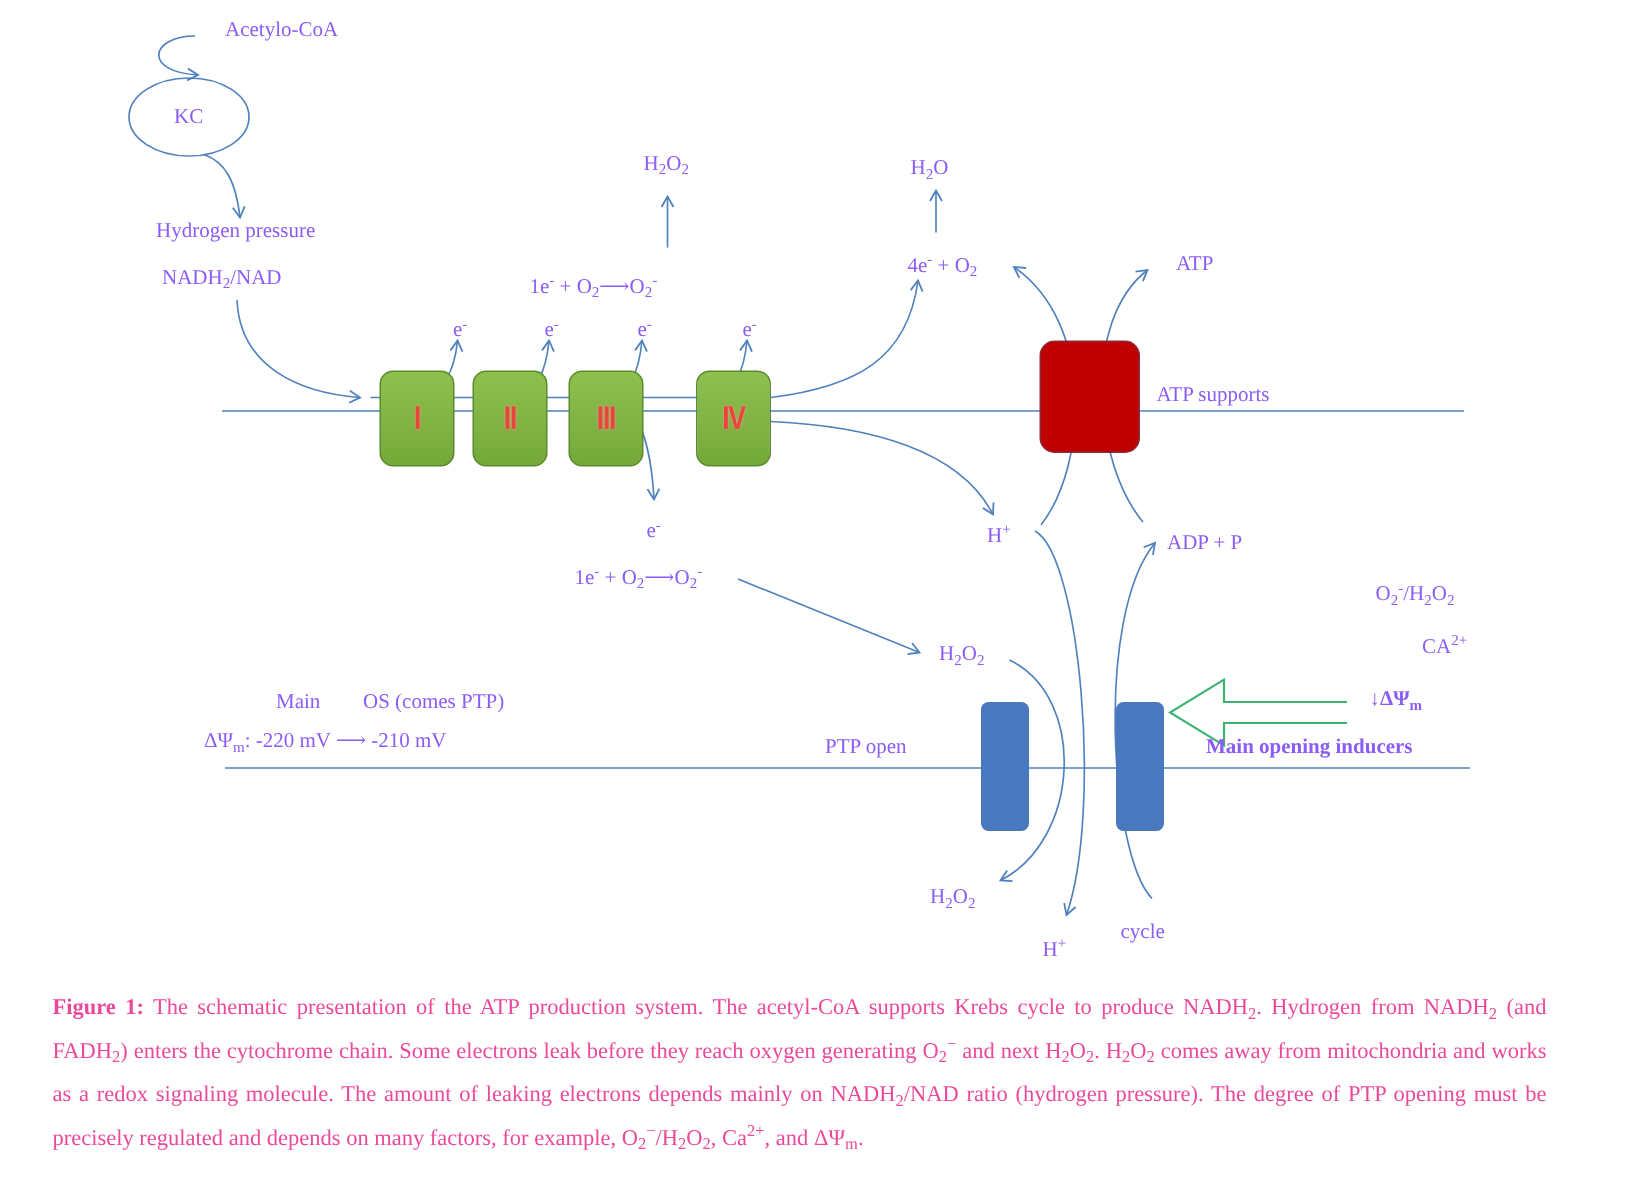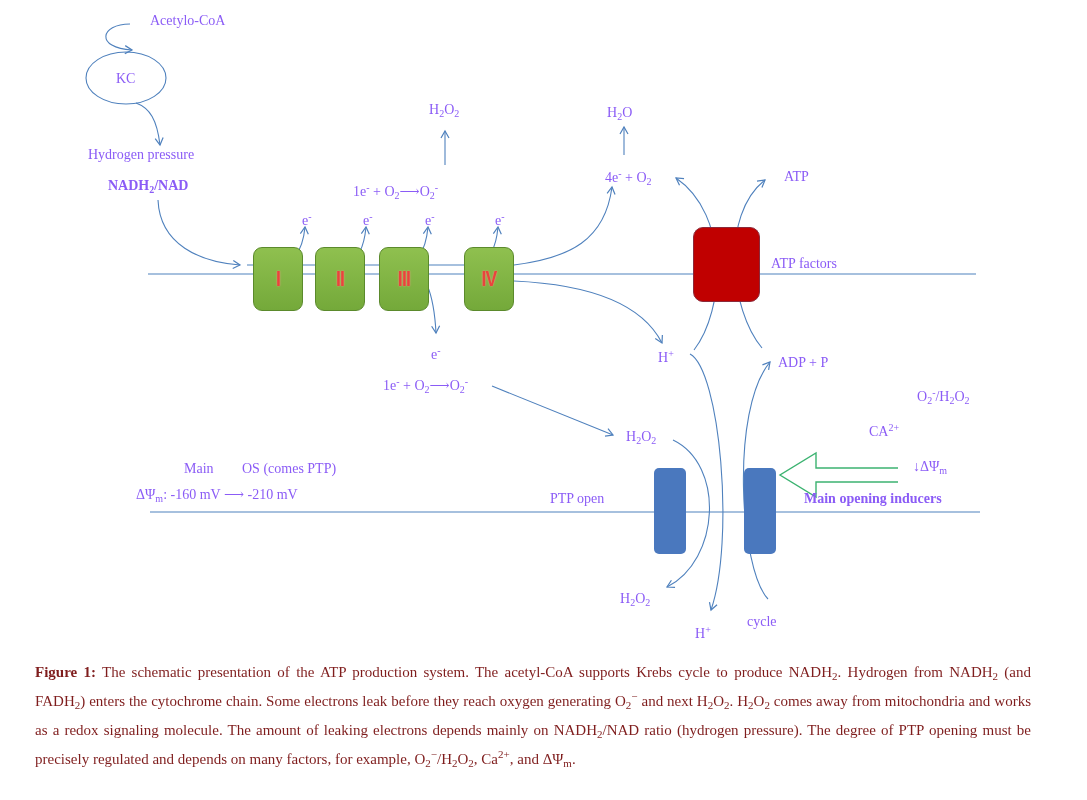--- a/index.html
+++ b/index.html
@@ -6,21 +6,21 @@
     body { width: 1087px; height: 800px; position: relative; overflow: hidden; font-family: "Liberation Serif", "DejaVu Serif", serif; color: #1a1a1a; }
     #diagram { position: absolute; left: 0; top: 0; width: 1087px; height: 650px; }
     .lbl { position: absolute; font-size: 14px; white-space: nowrap; line-height: 16px; color: #8b5cf6; }
     .lbl sub { font-size: 10px; vertical-align: -3px; }
     .lbl sup { font-size: 10px; vertical-align: 5px; }
     .complex { position: absolute; width: 50px; height: 64px; top: 247px; background: linear-gradient(#8fc04f, #74a93a); border: 1px solid #5b8a2c; border-radius: 9px; box-sizing: border-box; }
     .complex span { position: absolute; left: 0; right: 0; top: 18px; text-align: center; font-family: "Liberation Sans", sans-serif; font-weight: bold; font-size: 22px; color: #e8453c; text-shadow: 0 0 2px #ff9a90; letter-spacing: -1px; transform: scaleX(0.8); }
     .atp-synthase { position: absolute; left: 693px; top: 227px; width: 67px; height: 75px; background: #c00000; border: 1px solid #8b2a3a; border-radius: 10px; box-sizing: border-box; }
     .ptp-pore { position: absolute; top: 468px; width: 32px; height: 86px; background: #4a78be; border-radius: 5px; }
     svg#arrows { position: absolute; left: 0; top: 0; }
-    #caption { position: absolute; left: 35px; top: 658px; width: 996px; font-size: 15px; line-height: 29px; text-align: justify; color: #7f1d1d; }
+    #caption { position: absolute; left: 35px; top: 658px; width: 996px; font-size: 15px; line-height: 29px; text-align: justify; color: #ec4899; }
     #caption b { font-weight: bold; }
     #caption sub { font-size: 11px; vertical-align: -3px; line-height: 0; }
     #caption sup { font-size: 11px; vertical-align: 6px; line-height: 0; }
   </style>
 </head>
 <body>
 
 <div id="diagram">
 
   <svg id="arrows" width="1087" height="650" viewBox="0 0 1087 650">
@@ -66,22 +66,22 @@
       <path d="M673,440 C725,465 720,560 667,587" marker-end="url(#ah)"></path>
       <path d="M690,354 C720,370 735,540 711,610" marker-end="url(#ah)"></path>
       <path d="M768,599 C740,570 730,410 770,362" marker-end="url(#ah)"></path>
 
       <path d="M898,468 L816,468 L816,453 L780,475 L816,497 L816,482 L898,482" stroke="#3cb371" stroke-width="1.4" fill="#ffffff"></path>
     </g>
   </svg>
 
   <div class="lbl" style="left:150px;top:13px;">Acetylo-CoA</div>
   <div class="lbl" style="left:116px;top:71px;">KC</div>
-  <div class="lbl" style="left:88px;top:147px;">Hydrogen pressure</div>
-  <div class="lbl" style="left:108px;top:178px;font-weight:bold;"><span>NADH</span><sub>2</sub><span>/NAD</span></div>
+  <div class="lbl" style="left:104px;top:147px;">Hydrogen pressure</div>
+  <div class="lbl" style="left:108px;top:178px;"><span>NADH</span><sub>2</sub><span>/NAD</span></div>
 
   <div class="complex" style="left:253px;">
       <span>I</span>
     </div>
   <div class="complex" style="left:315px;">
       <span>II</span>
     </div>
   <div class="complex" style="left:379px;">
       <span>III</span>
     </div>
@@ -95,38 +95,38 @@
   <div class="lbl" style="left:495px;top:209px;"><span>e</span><sup>-</sup></div>
 
   <div class="lbl" style="left:353px;top:180px;"><span>1e</span><sup>-</sup><span> + O</span><sub>2</sub><span>⟶</span><span>O</span><sub>2</sub><sup>-</sup></div>
   <div class="lbl" style="left:429px;top:102px;"><span>H</span><sub>2</sub><span>O</span><sub>2</sub></div>
 
   <div class="lbl" style="left:605px;top:166px;"><span>4e</span><sup>-</sup><span> + O</span><sub>2</sub></div>
   <div class="lbl" style="left:607px;top:105px;"><span>H</span><sub>2</sub><span>O</span></div>
 
   <div class="atp-synthase"></div>
   <div class="lbl" style="left:784px;top:169px;">ATP</div>
-  <div class="lbl" style="left:771px;top:256px;">ATP factors</div>
+  <div class="lbl" style="left:771px;top:256px;">ATP supports</div>
   <div class="lbl" style="left:778px;top:355px;text-align:right;">ADP + P</div>
   <div class="lbl" style="left:658px;top:346px;"><span>H</span><sup>+</sup></div>
 
   <div class="lbl" style="left:431px;top:343px;"><span>e</span><sup>-</sup></div>
   <div class="lbl" style="left:383px;top:374px;"><span>1e</span><sup>-</sup><span> + O</span><sub>2</sub><span>⟶</span><span>O</span><sub>2</sub><sup>-</sup></div>
 
   <div class="ptp-pore" style="left:654px;"></div>
   <div class="ptp-pore" style="left:744px;"></div>
   <div class="lbl" style="left:550px;top:491px;font-family:Liberation Serif, serif;">PTP open</div>
   <div class="lbl" style="left:626px;top:429px;">H<sub>2</sub>O<sub>2</sub></div>
   <div class="lbl" style="left:620px;top:591px;">H<sub>2</sub>O<sub>2</sub></div>
   <div class="lbl" style="left:695px;top:622px;"><span>H</span><sup>+</sup></div>
   <div class="lbl" style="left:747px;top:614px;">cycle</div>
 
   <div class="lbl" style="left:184px;top:461px;">Main</div>
   <div class="lbl" style="left:242px;top:461px;">OS (comes PTP)</div>
-  <div class="lbl" style="left:136px;top:487px;"><span>ΔΨ</span><sub>m</sub>: <span>-160 mV</span> <span>⟶</span> <span>-210 mV</span></div>
+  <div class="lbl" style="left:136px;top:487px;"><span>ΔΨ</span><sub>m</sub>: <span>-220 mV</span> <span>⟶</span> <span>-210 mV</span></div>
 
   <div class="lbl" style="left:917px;top:385px;">O<sub>2</sub><sup>-</sup>/H<sub>2</sub>O<sub>2</sub></div>
-  <div class="lbl" style="left:869px;top:420px;">CA<sup>2+</sup></div>
-  <div class="lbl" style="left:913px;top:459px;">↓ΔΨ<sub>m</sub></div>
+  <div class="lbl" style="left:948px;top:420px;">CA<sup>2+</sup></div>
+  <div class="lbl" style="left:913px;top:459px;font-weight:bold;">↓ΔΨ<sub>m</sub></div>
   <div class="lbl" style="left:804px;top:491px;font-weight:bold;">Main opening inducers</div>
 </div>
 
 <div id="caption"><b>Figure 1:</b><span> The schematic presentation of the ATP production system. The acetyl-CoA supports Krebs cycle to produce NADH</span><sub>2</sub><span>. Hydrogen from NADH</span><sub>2</sub><span> (and FADH</span><sub>2</sub><span>) enters the cytochrome chain. Some electrons leak before they reach oxygen generating O</span><sub>2</sub><sup>−</sup><span> and next H</span><sub>2</sub><span>O</span><sub>2</sub><span>. H</span><sub>2</sub><span>O</span><sub>2</sub><span> comes away from mitochondria and works as a redox signaling molecule. The amount of leaking electrons depends mainly on NADH</span><sub>2</sub><span>/NAD ratio (hydrogen pressure). The degree of PTP opening must be precisely regulated and depends on many factors, for example, O</span><sub>2</sub><sup>−</sup><span>/H</span><sub>2</sub><span>O</span><sub>2</sub><span>, Ca</span><sup>2+</sup><span>, and ΔΨ</span><sub>m</sub><span>.</span></div>
 
 </body></html>

